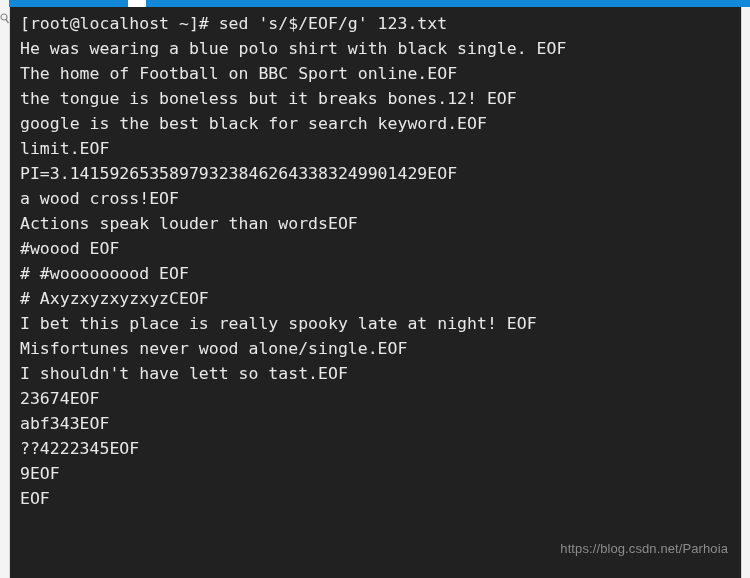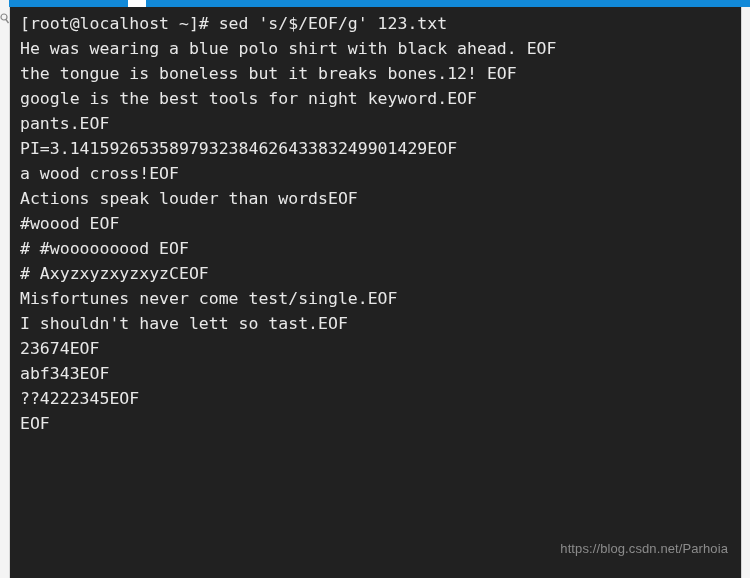--- a/index.html
+++ b/index.html
@@ -132,35 +132,38 @@
 
   <div class="chrome-strip"></div>
   <div class="chrome-tab-gap"></div>
   <div class="right-gutter"></div>
 
   <div class="terminal">
     <div class="term-inner">
 
       <div class="line">[root@localhost ~]# sed 's/$/EOF/g' 123.txt</div>
 
-      <div class="line">He was wearing a blue polo shirt with black ahead. EOF</div>
+      <div class="line">He was wearing a blue polo shirt with black single. EOF</div>
+      <div class="line">The home of Football on BBC Sport online.EOF</div>
       <div class="line">the tongue is boneless but it breaks bones.12! EOF</div>
-      <div class="line">google is the best tools for night keyword.EOF</div>
-      <div class="line">pants.EOF</div>
+      <div class="line">google is the best black for search keyword.EOF</div>
+      <div class="line">limit.EOF</div>
       <div class="line">PI=3.141592653589793238462643383249901429EOF</div>
       <div class="line">a wood cross!EOF</div>
       <div class="line">Actions speak louder than wordsEOF</div>
       <div class="line">#woood EOF</div>
       <div class="line"># #wooooooood EOF</div>
       <div class="line"># AxyzxyzxyzxyzCEOF</div>
-      <div class="line">Misfortunes never come test/single.EOF</div>
+      <div class="line">I bet this place is really spooky late at night! EOF</div>
+      <div class="line">Misfortunes never wood alone/single.EOF</div>
       <div class="line">I shouldn't have lett so tast.EOF</div>
       <div class="line">23674EOF</div>
       <div class="line">abf343EOF</div>
       <div class="line">??4222345EOF</div>
+      <div class="line">9EOF</div>
       <div class="line">EOF</div>
 
     </div>
 
     <div class="watermark">https://blog.csdn.net/Parhoia</div>
   </div>
 
 </div>
 
 </body></html>

